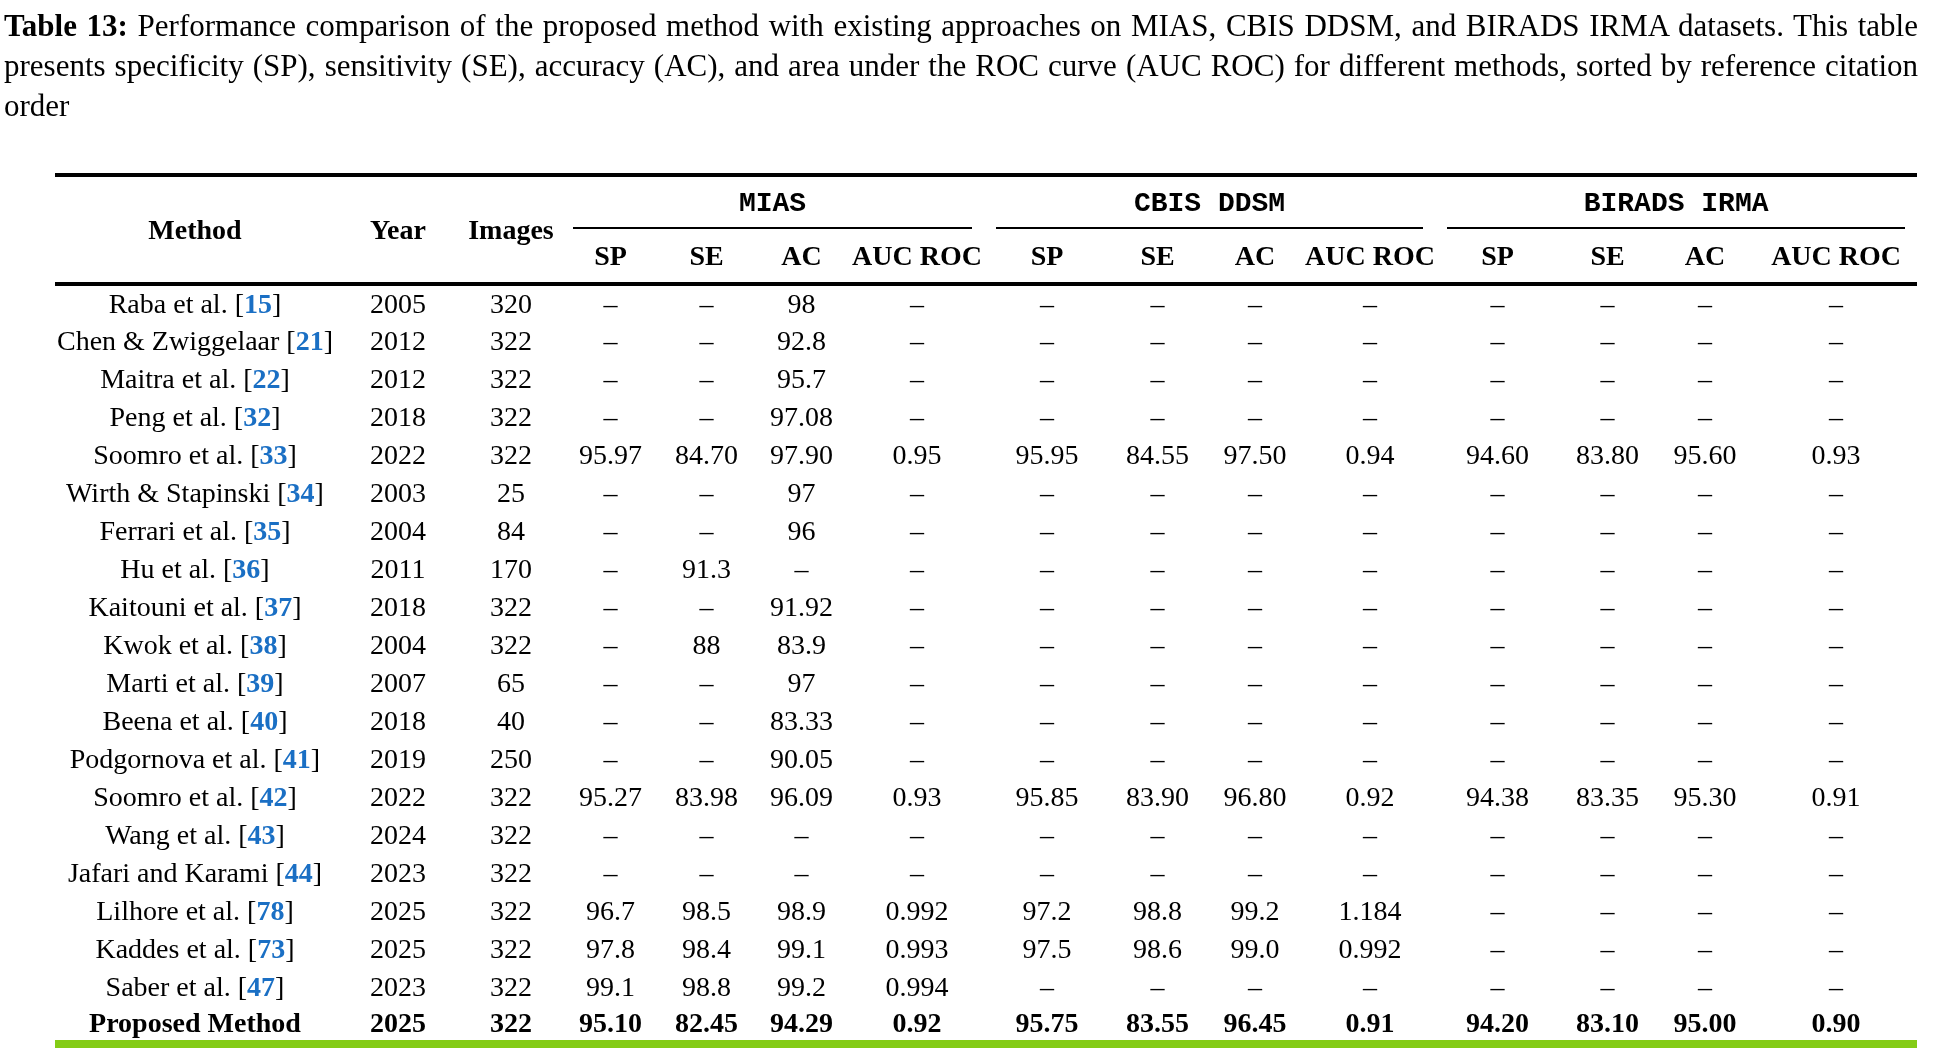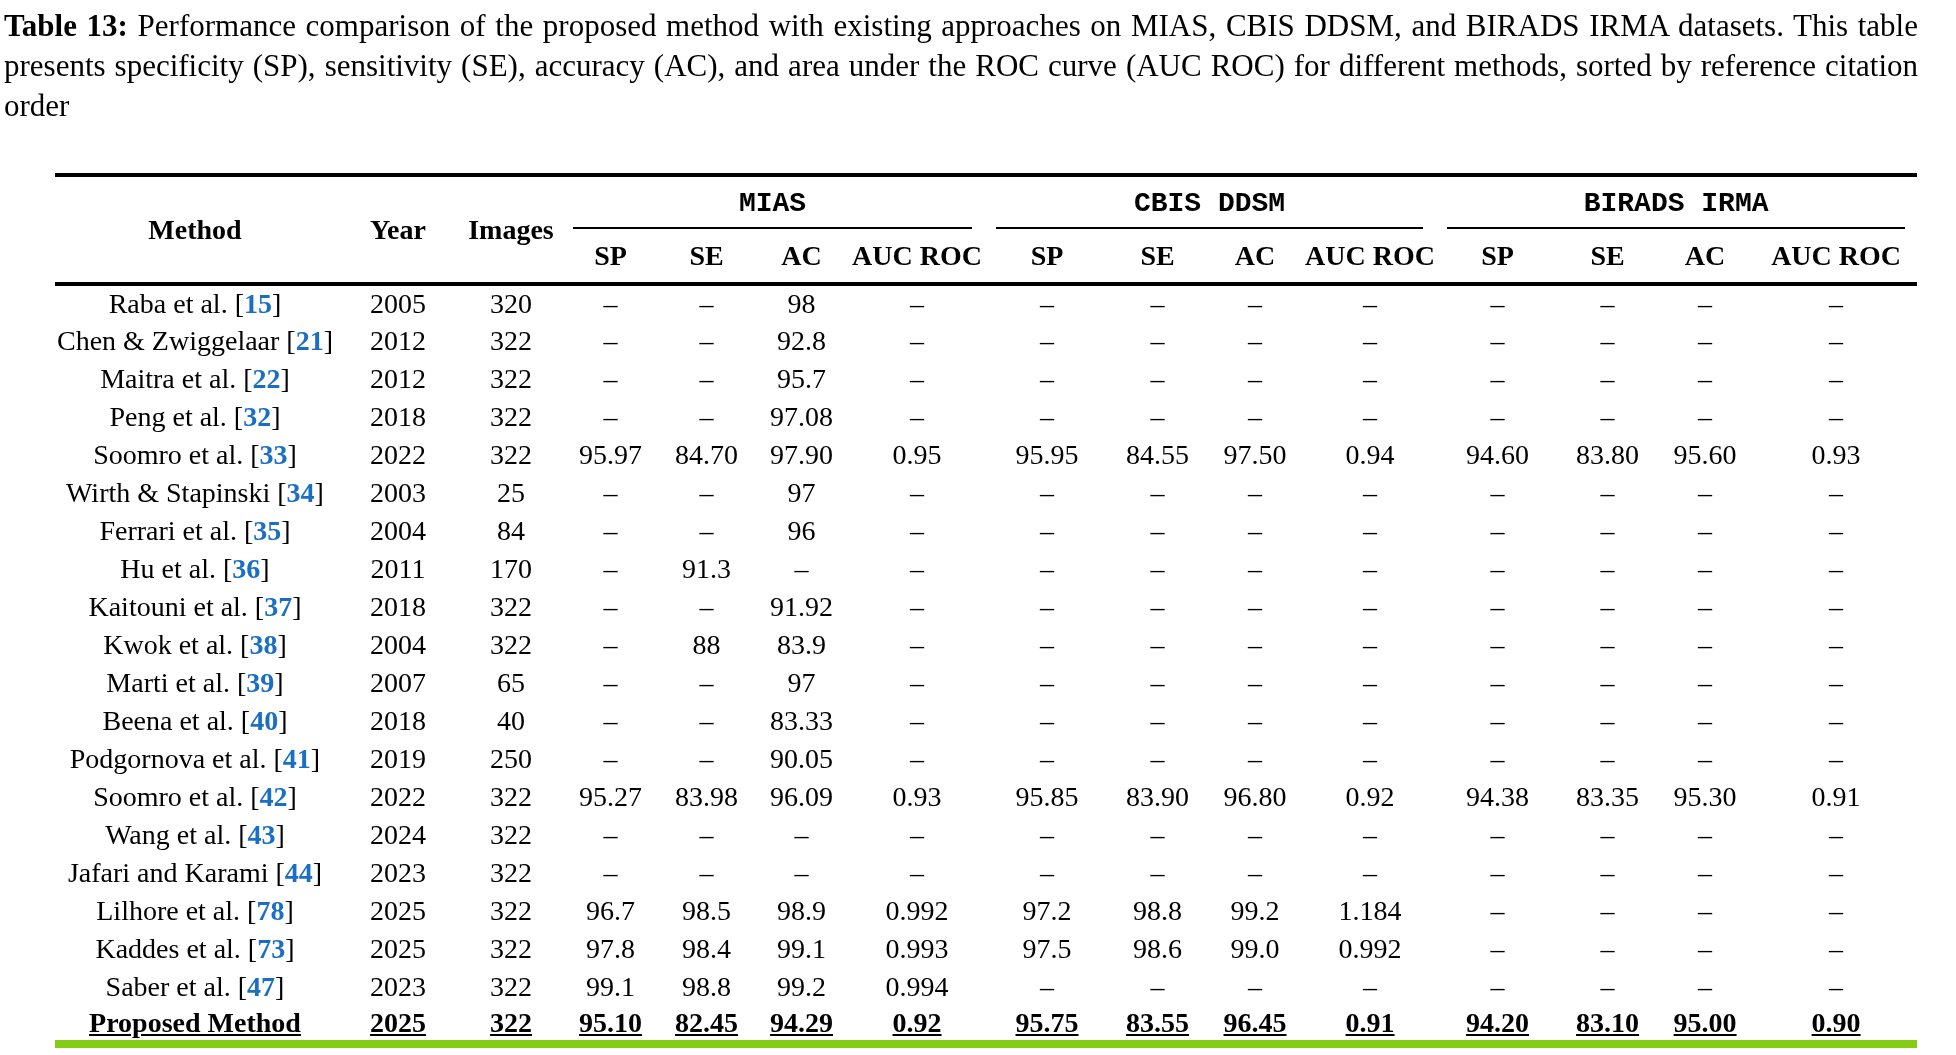--- a/index.html
+++ b/index.html
@@ -55,21 +55,21 @@
     bottom: 0;
     height: 0;
     border-bottom: 2.5px solid #000;
   }
   a.ref {
     color: #1a6fc4;
     text-decoration: none;
     cursor: pointer;
     font-weight: bold;
   }
-  tr.bold-row td, tr.bold-row td a.ref { font-weight: 700; text-decoration: underline; }
+  tr.bold-row td, tr.bold-row td a.ref { font-weight: 700; }
 </style>
 </head>
 <body>
 
 <p class="caption"><b>Table 13:</b> <span>Performance comparison of the proposed method with existing approaches on MIAS, CBIS DDSM, and BIRADS IRMA datasets. This table presents specificity (SP), sensitivity (SE), accuracy (AC), and area under the ROC curve (AUC ROC) for different methods, sorted by reference citation order</span></p>
 
 <table class="results">
   <colgroup>
     <col style="width:280px">
       <col style="width:126px">

